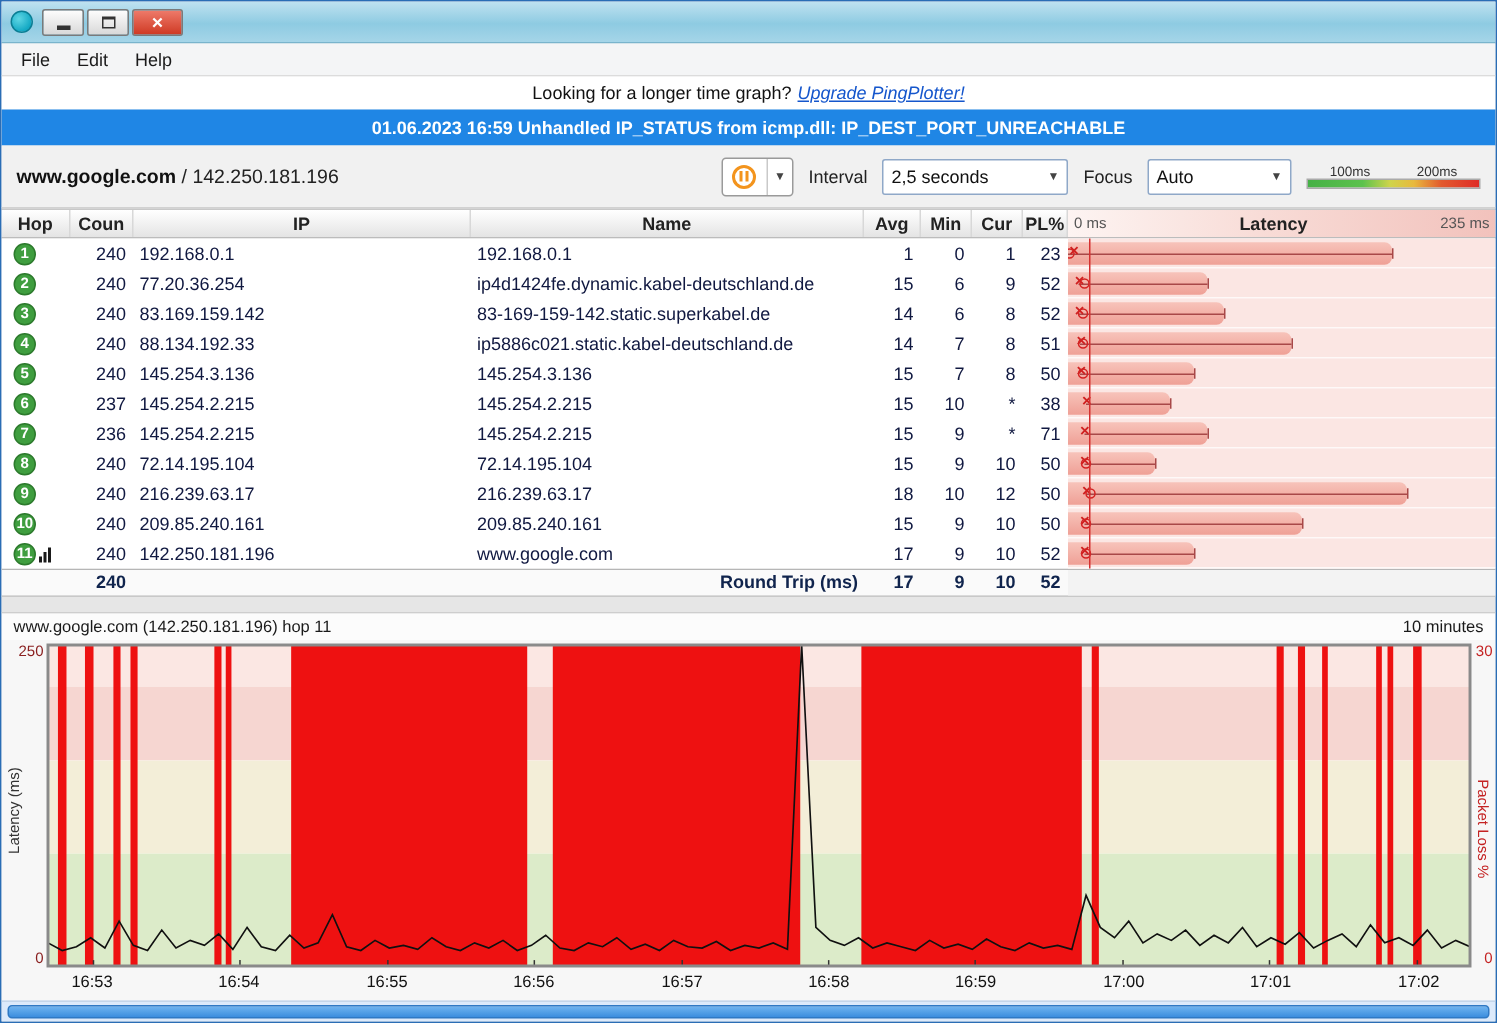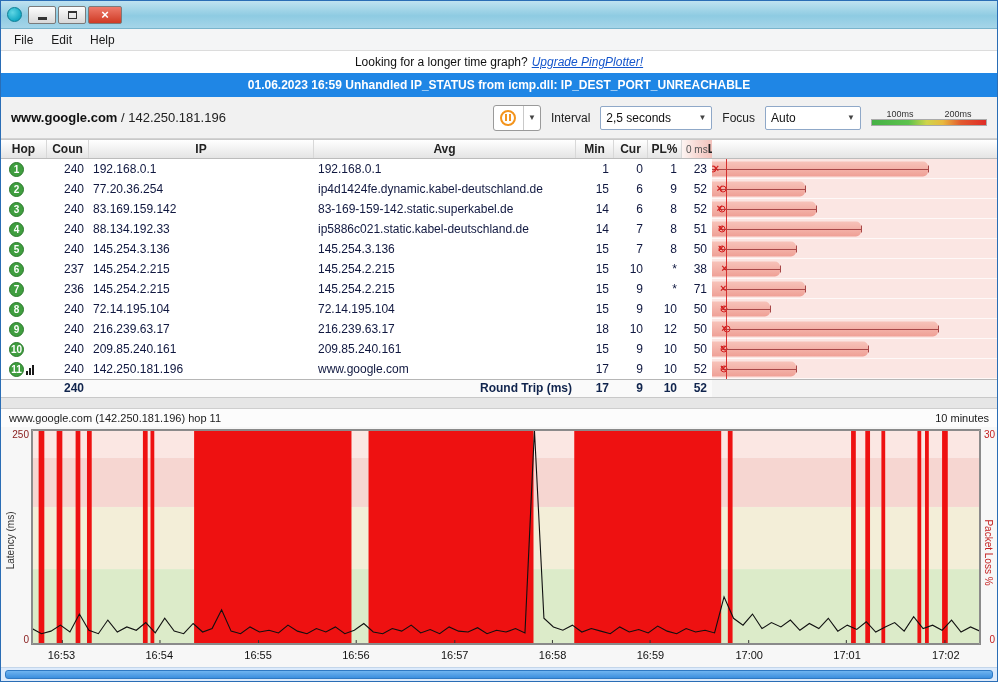--- a/index.html
+++ b/index.html
@@ -33,21 +33,21 @@
   .target { font-size:13px; color:#222; margin-right:auto; }
   .target .host { font-weight:bold; color:#111; }
   .splitbtn { display:flex; border:1px solid #9a9a9a; border-radius:3px; background:#fff; overflow:hidden; height:26px; }
   .pausebtn { width:30px; display:flex; align-items:center; justify-content:center; cursor:pointer; border-right:1px solid #c9c9c9; }
   .pause-ring { width:16px; height:16px; border:2px solid #f3941d; border-radius:50%; display:flex; align-items:center; justify-content:center; gap:2px; }
   .pause-ring i { width:2px; height:7px; background:#f3941d; display:block; }
   .pausedrop { width:16px; display:flex; align-items:center; justify-content:center; cursor:pointer; }
   .combo-arr, .drop-arr { font-size:8px; color:#444; }
   .tb-label { font-size:12px; color:#222; }
   .combo { height:24px; background:#fff; border:1px solid #8fa8c8; border-radius:2px; display:flex; align-items:center; justify-content:space-between; padding:0 5px; font-size:12px; color:#111; cursor:pointer; }
-  .combo.interval { width:112px; }
+  .combo.interval { width:124px; }
   .combo.focus { width:96px; }
   .legend { width:116px; }
   .legend-labels { display:flex; font-size:9px; color:#333; }
   .legend-labels span { width:50%; text-align:center; }
   .legend-bar { height:7px; border:1px solid #aaa; background:linear-gradient(90deg,#46b146 0%,#5cc24d 32%,#cfd44a 48%,#e8b93e 62%,#e25a2e 78%,#df2c27 100%); }
 
   
   .grid-row { display:grid; grid-template-columns:46px 42px 225px 262px 38px 34px 34px 30px minmax(0,1fr); }
   .thead { height:20px; background:linear-gradient(180deg,#ffffff,#e4e4e4); border-top:1px solid #c8c8c8; border-bottom:1px solid #bcbcbc; }
   .th { font-size:12px; font-weight:bold; color:#222; line-height:19px; text-align:center; border-right:1px solid #d8d8d8; overflow:hidden; white-space:nowrap; }
@@ -158,20 +158,21 @@
         <span>200ms</span>
       </div>
       <div class="legend-bar"></div>
     </div>
   </div>
 
   <div class="grid-row thead">
     <div class="th">Hop</div>
     <div class="th">Coun</div>
     <div class="th">IP</div>
+    <div class="th">Name</div>
     <div class="th">Avg</div>
     <div class="th">Min</div>
     <div class="th">Cur</div>
     <div class="th">PL%</div>
     <div class="th lat-head">
       <span class="small">0 ms</span>
       <span>Latency</span>
       <span class="small">235 ms</span>
     </div>
   </div>

